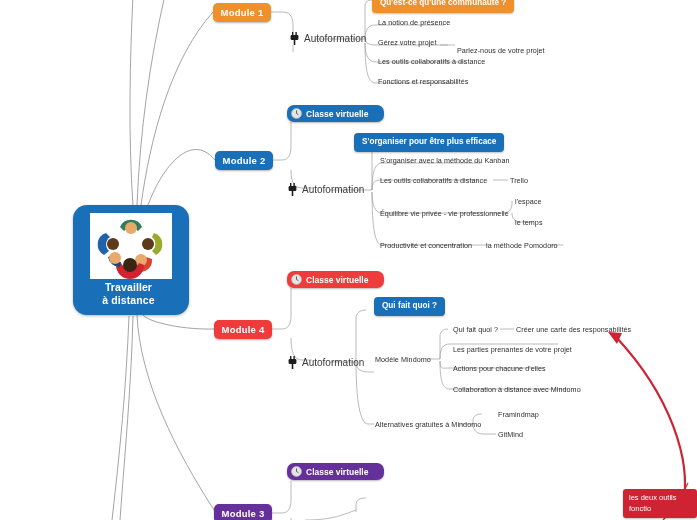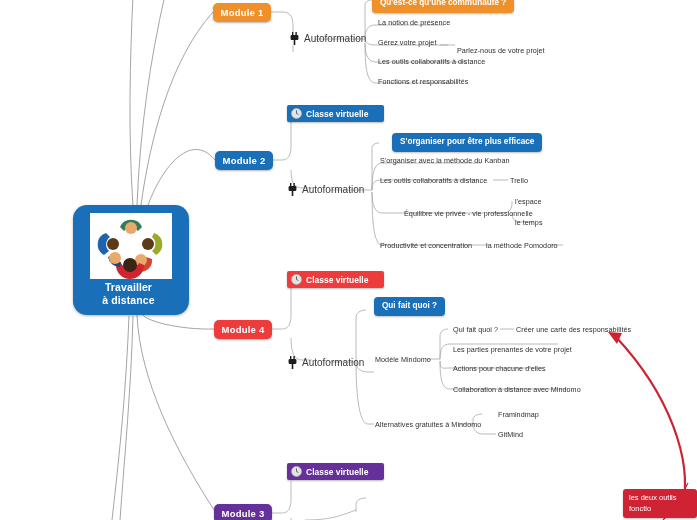--- a/index.html
+++ b/index.html
@@ -69,21 +69,21 @@
     justify-content: center;
     box-shadow: 0 1px 2px rgba(0,0,0,.3);
     z-index: 5;
     height: 19px;
     width: 58px;
   }
 
   
   .chip {
     position: absolute;
-    border-radius: 2px;
+    border-radius: 7px;
     color: #ffffff;
     font-size: 8.5px;
     font-weight: bold;
     display: flex;
     align-items: center;
     padding: 0 16px 0 4px;
     height: 17px;
     box-shadow: 0 1px 2px rgba(0,0,0,.28);
     z-index: 5;
     white-space: nowrap;
@@ -282,26 +282,26 @@
       <svg width="9" height="13" viewBox="0 0 9 13" xmlns="http://www.w3.org/2000/svg">
         <rect x="2" y="0" width="1.4" height="3" fill="#1d1d1d"></rect>
         <rect x="5.4" y="0" width="1.4" height="3" fill="#1d1d1d"></rect>
         <rect x="0.6" y="3" width="7.8" height="5" rx="1.2" fill="#1d1d1d"></rect>
         <rect x="3.7" y="8" width="1.6" height="5" fill="#1d1d1d"></rect>
       </svg>
     </span>
     <span>Autoformation</span>
   </div>
 
-  <div class="topic" style="left:392px; top:133px; background:#1a70b8;">S'organiser pour être plus efficace</div>
+  <div class="topic" style="left:354px; top:133px; background:#1a70b8;">S'organiser pour être plus efficace</div>
 
   <div class="leaf" style="left:380px; top:156px;">S'organiser avec la méthode du Kanban</div>
   <div class="leaf" style="left:380px; top:176px;">Les outils collaboratifs à distance</div>
   <div class="leaf" style="left:510px; top:176px;">Trello</div>
-  <div class="leaf" style="left:404px; top:209px;">Équilibre vie privée - vie professionnelle</div>
+  <div class="leaf" style="left:380px; top:209px;">Équilibre vie privée - vie professionnelle</div>
   <div class="leaf" style="left:515px; top:197px;">l'espace</div>
   <div class="leaf" style="left:515px; top:218px;">le temps</div>
   <div class="leaf" style="left:380px; top:241px;">Productivité et concentration</div>
   <div class="leaf" style="left:486px; top:241px;">la méthode Pomodoro</div>
 
   <div class="module" style="left:214px; top:320px; background:#ee3b3b;">Module 4</div>
 
   <div class="chip" style="left:287px; top:271px; background:#ee3b3b;">
     <span class="ic">
       <svg width="11" height="11" viewBox="0 0 11 11" xmlns="http://www.w3.org/2000/svg">

